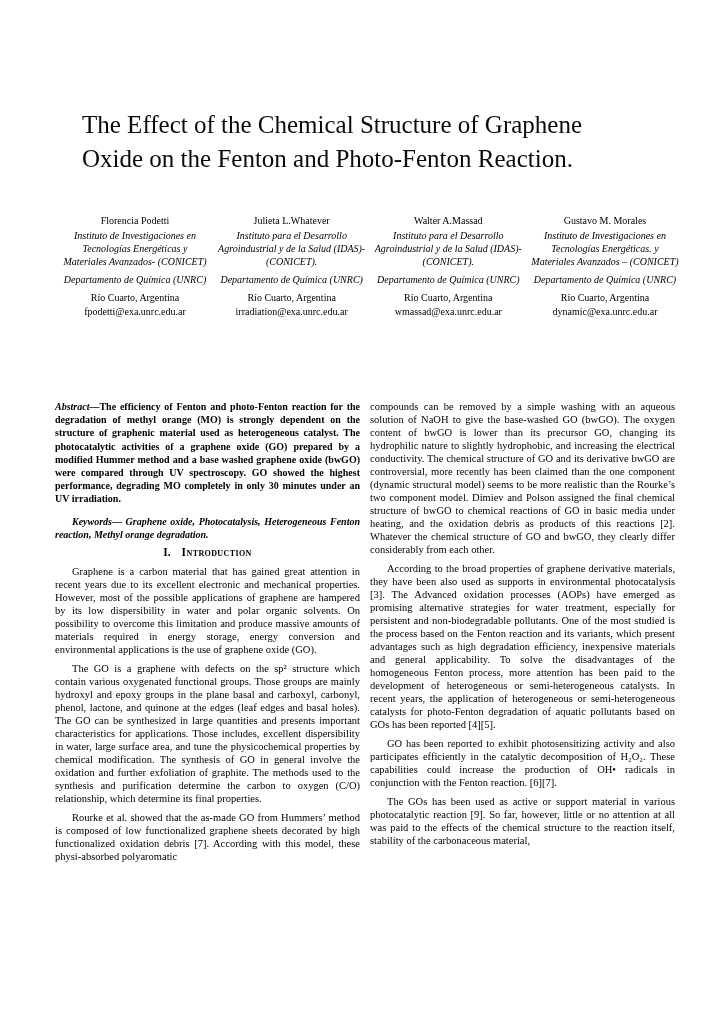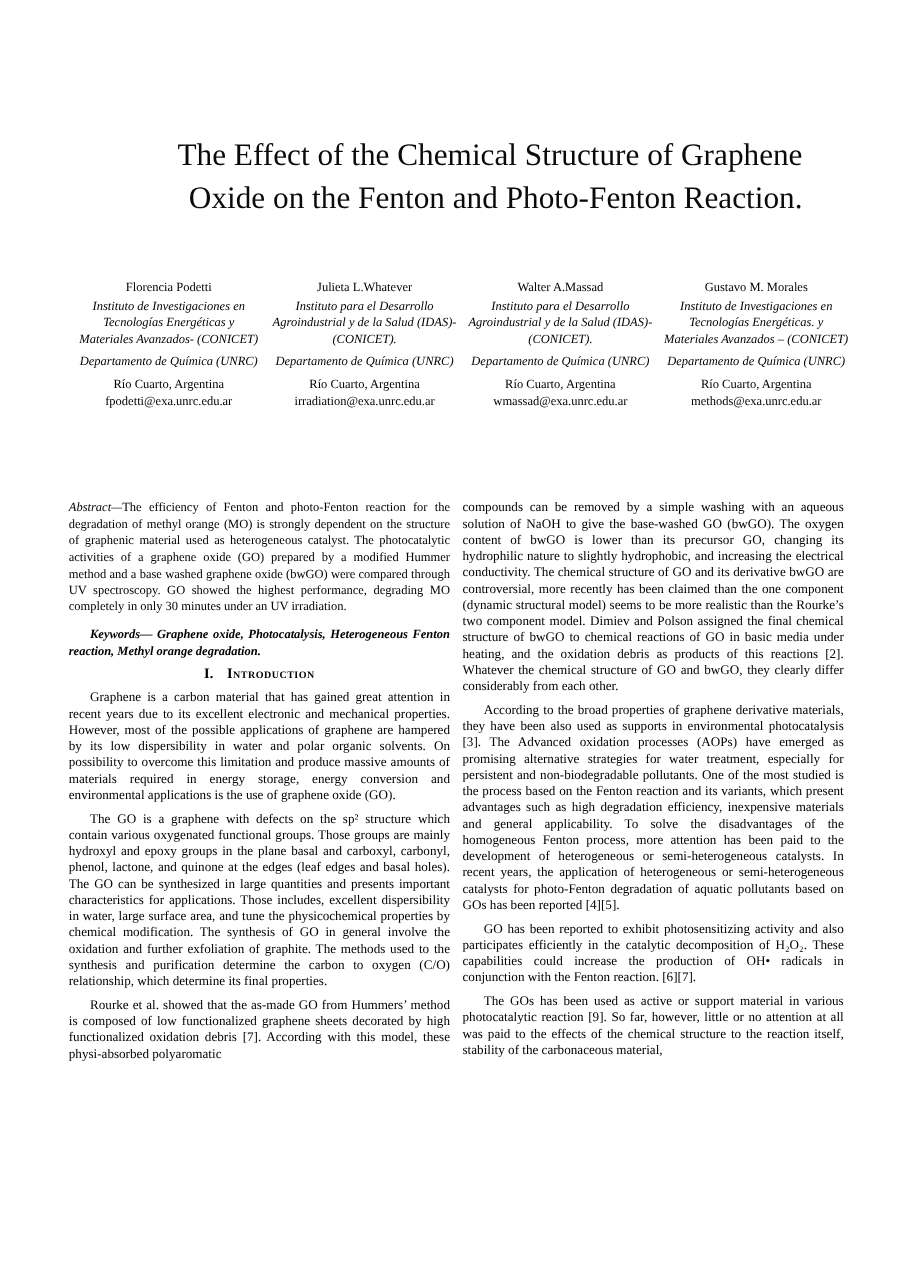--- a/index.html
+++ b/index.html
@@ -12,39 +12,39 @@
     overflow: hidden;
   }
   .page {
     position: absolute; top: 0; left: 0;
     width: 724px; height: 1024px;
     background: #ffffff;
   }
   .title {
     position: absolute;
     top: 108px; left: 82px; width: 560px;
-    text-align: right;
+    text-align: left;
     font-size: 25px;
     line-height: 34px;
     font-weight: 400;
     color: #0a0a0a;
   }
   .authors {
     position: absolute;
     top: 214px; left: 60px; width: 620px;
     display: flex;
     justify-content: space-between;
   }
   .author {
     width: 150px;
     text-align: center;
     font-size: 10px;
     line-height: 13px;
   }
-  .author-name { font-style: normal; margin-bottom: 2px; margin-top: 10px; }
+  .author-name { font-style: normal; margin-bottom: 2px; }
   .author-affil { font-style: italic; }
   .author-dept  { font-style: italic; margin-top: 5px; }
   .author-city  { margin-top: 5px; }
   .author-email { margin-top: 1px; }
   .columns {
     position: absolute;
     top: 400px; left: 55px; width: 620px;
     display: flex;
     gap: 10px;
   }
@@ -52,21 +52,21 @@
   p.body {
     font-size: 10.5px;
     line-height: 13px;
     text-align: justify;
     text-indent: 17px;
     margin-bottom: 6px;
   }
   p.body.no-indent { text-indent: 0; }
   .abstract {
     font-size: 10px;
-    font-weight: normal;
+    font-weight: bold;
     line-height: 13.2px;
     text-align: justify;
     margin-bottom: 9px;
   }
   .abstract-label { font-style: italic; }
   .keywords {
     font-size: 10px;
     font-weight: bold;
     font-style: italic;
     line-height: 13.2px;
@@ -114,21 +114,21 @@
       <div class="author-dept">Departamento de Química (UNRC)</div>
       <div class="author-city">Río Cuarto, Argentina</div>
       <div class="author-email">wmassad@exa.unrc.edu.ar</div>
     </div>
 
     <div class="author">
       <div class="author-name">Gustavo M. Morales</div>
       <div class="author-affil">Instituto de Investigaciones en Tecnologías Energéticas. y Materiales Avanzados – (CONICET)</div>
       <div class="author-dept">Departamento de Química (UNRC)</div>
       <div class="author-city">Río Cuarto, Argentina</div>
-      <div class="author-email">methods@exa.unrc.edu.ar</div>
+      <div class="author-email">dynamic@exa.unrc.edu.ar</div>
     </div>
 
   </div>
 
   <div class="columns">
 
     <div class="col">
       <p class="abstract"><span class="abstract-label">Abstract—</span><span>The efficiency of Fenton and photo-Fenton reaction for the degradation of methyl orange (MO) is strongly dependent on the structure of graphenic material used as heterogeneous catalyst. The photocatalytic activities of a graphene oxide (GO) prepared by a modified Hummer method and a base washed graphene oxide (bwGO) were compared through UV spectroscopy. GO showed the highest performance, degrading MO completely in only 30 minutes under an UV irradiation.</span></p>
 
       <p class="keywords"><span>Keywords—</span><span> Graphene oxide, Photocatalysis, Heterogeneous Fenton reaction, Methyl orange degradation.</span></p>

